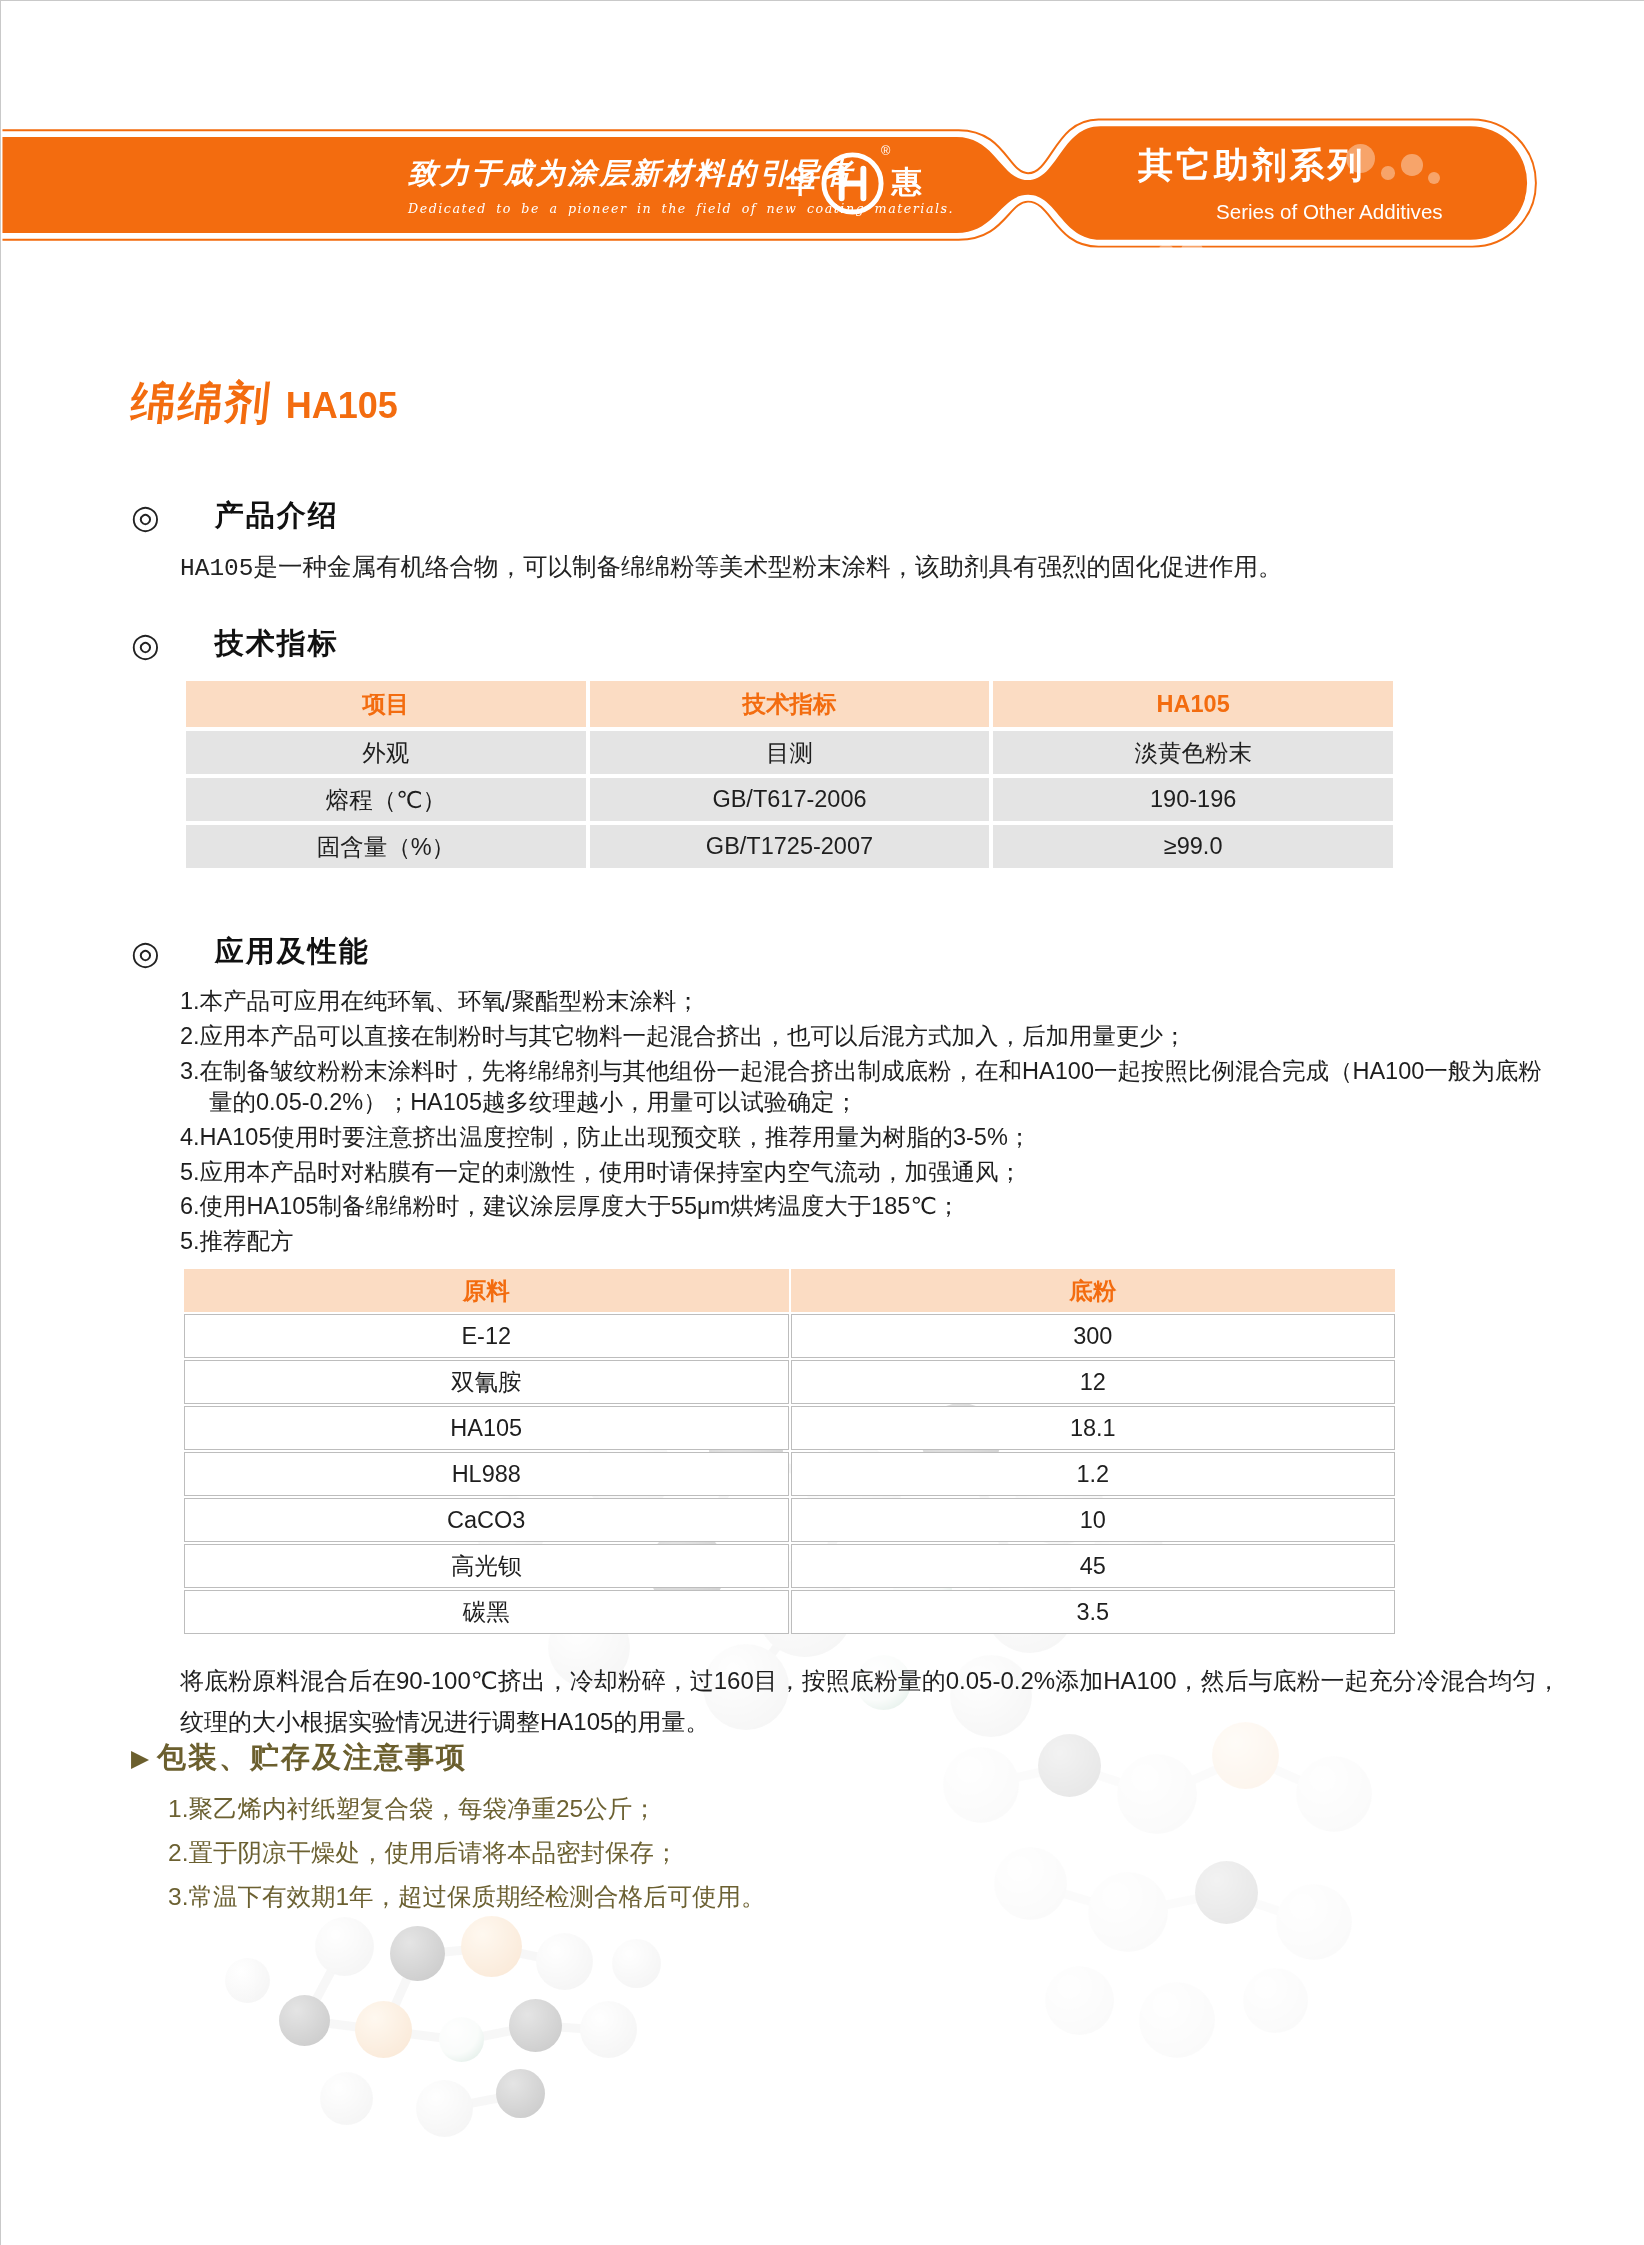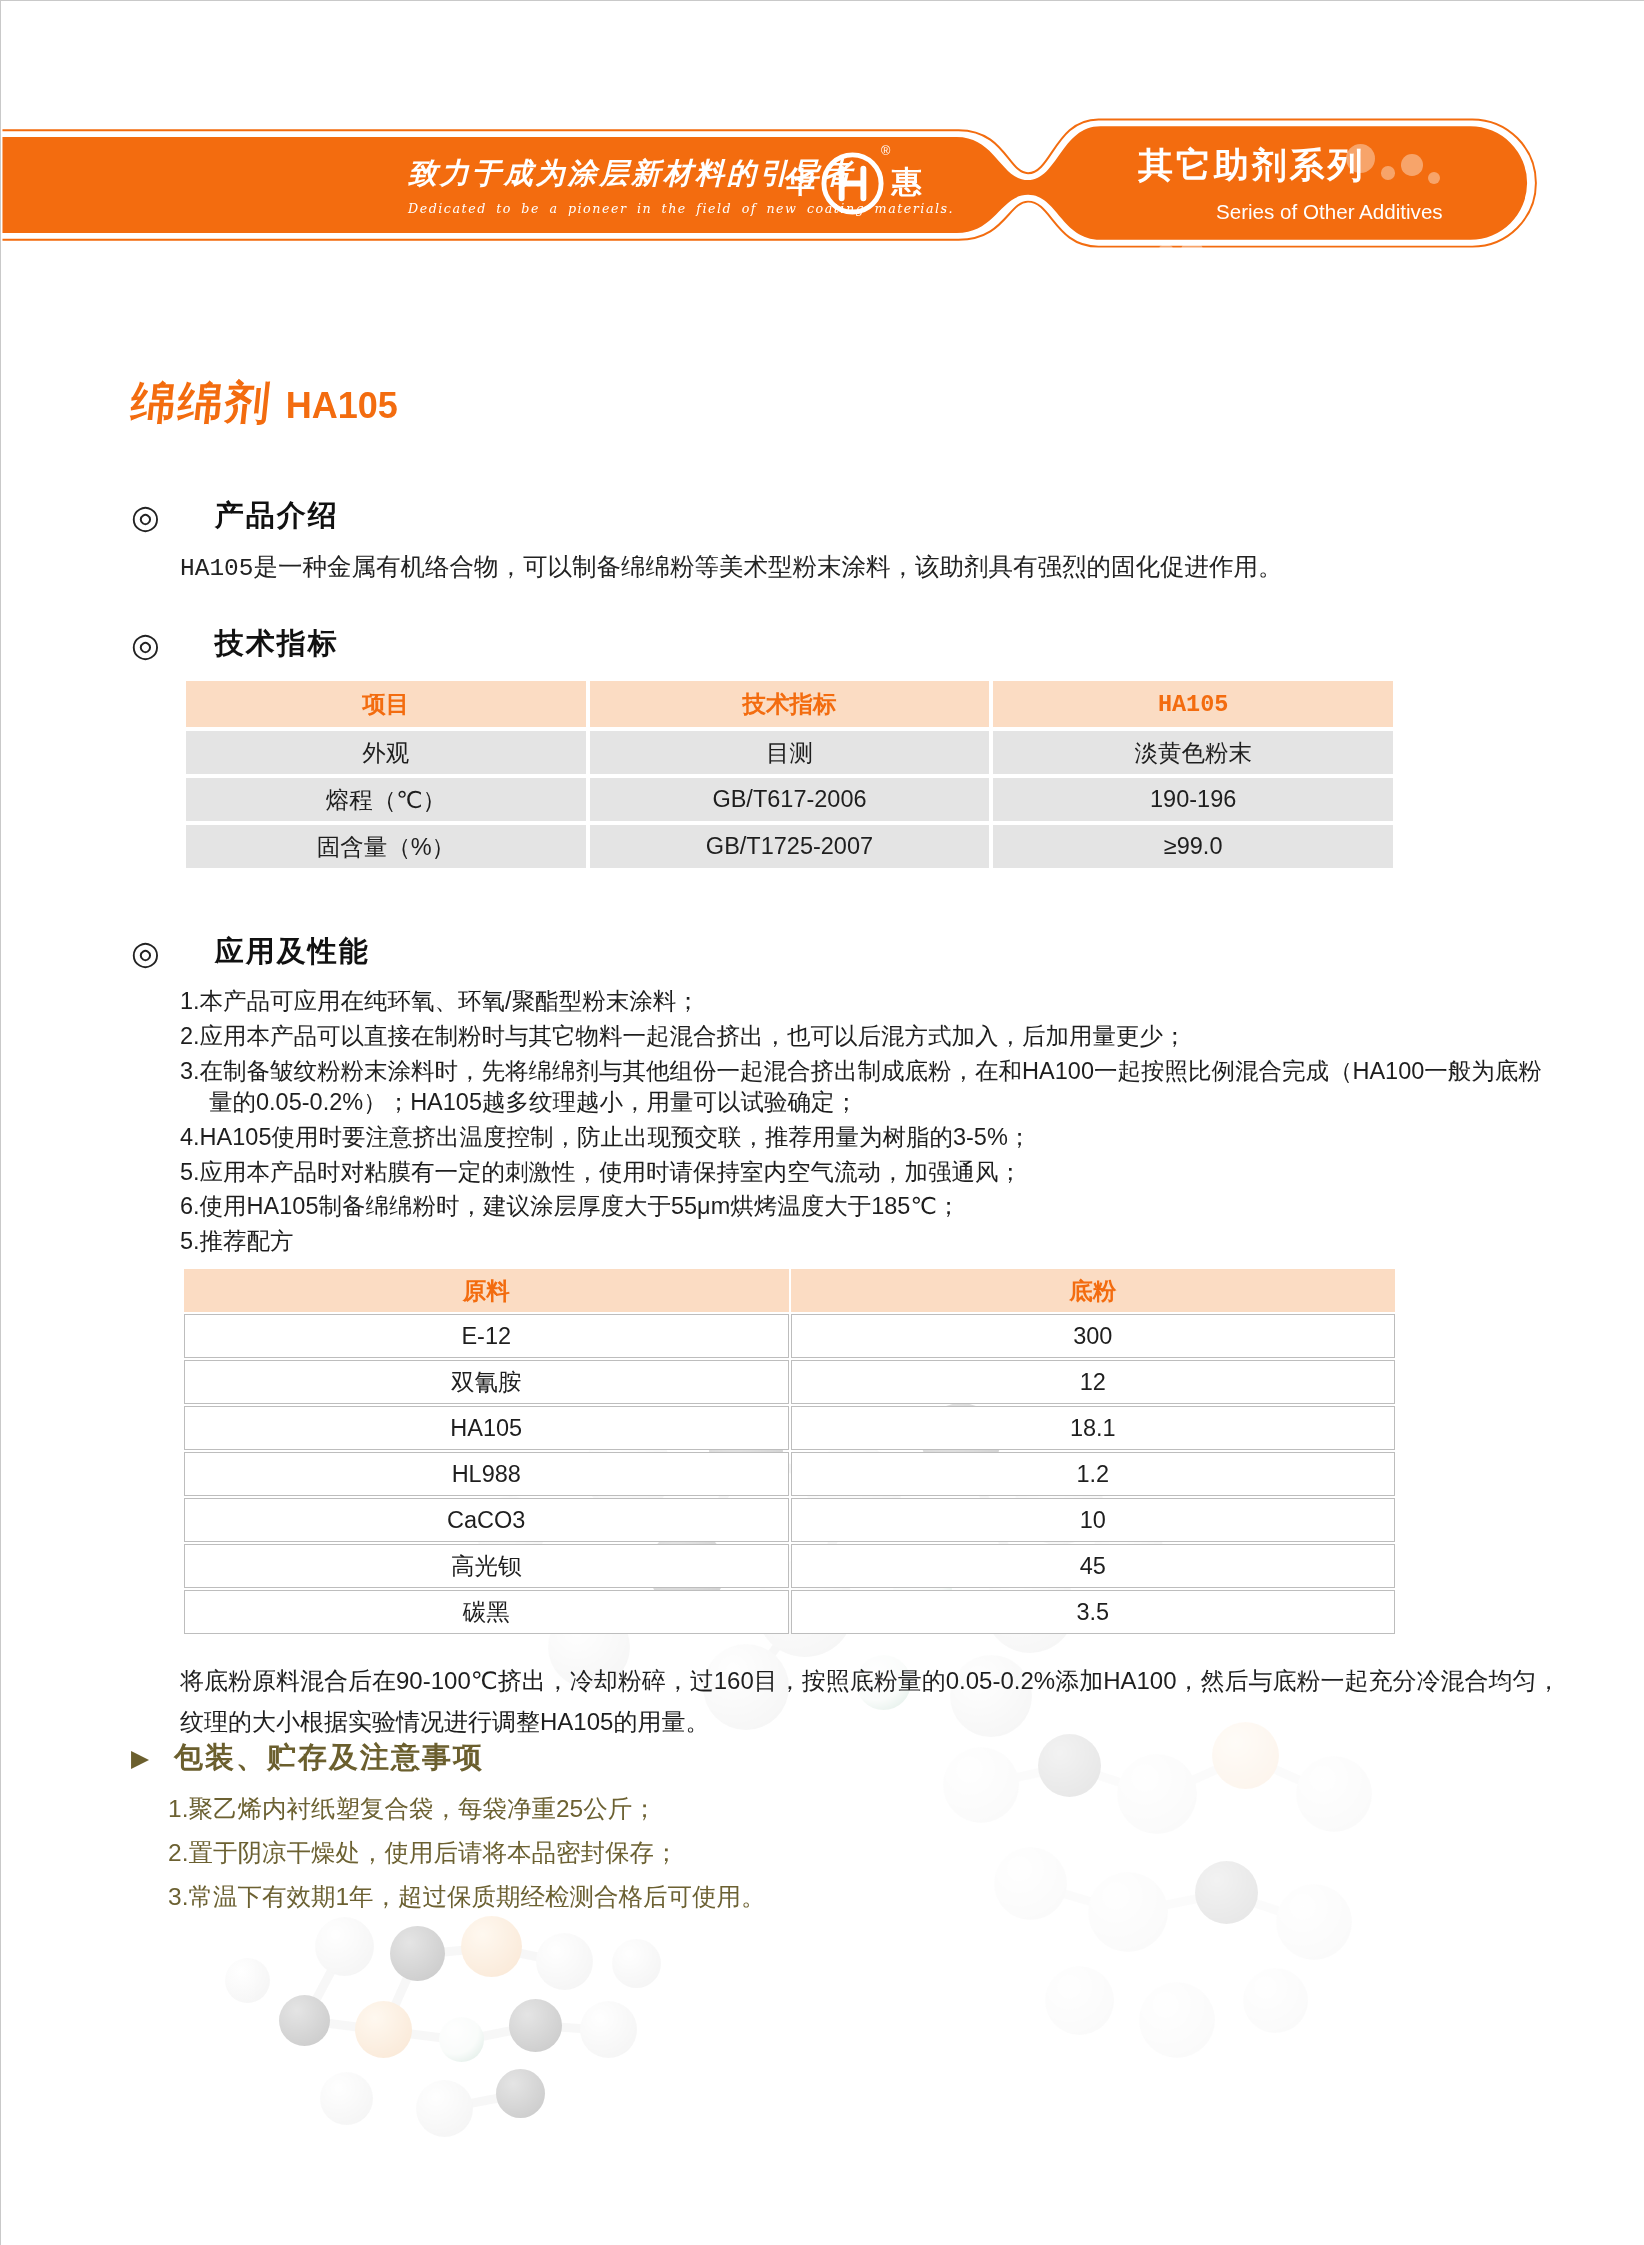--- a/index.html
+++ b/index.html
@@ -29,35 +29,35 @@
   .title-code{display:inline-block;font-size:36px;font-weight:bold;margin-left:13.7px;}
 
   
   .sec-head{position:absolute;left:130px;z-index:4;display:flex;align-items:center;}
   .bullseye{font-size:33px;color:#222;line-height:33px;}
   .sec-title{font-size:29px;font-weight:bold;color:#111;margin-left:55px;letter-spacing:2px;}
   .body-text{position:absolute;left:179px;z-index:4;font-size:24.5px;line-height:37px;color:#222;}
 
   table{z-index:4;position:absolute;left:181px;table-layout:fixed;}
   .spec-table{width:1215px;border-collapse:separate;border-spacing:4.9px;}
-  .spec-table th{background:#FBDCC3;color:#F36C0F;font-size:23.5px;font-weight:bold;height:44px;text-align:center;font-family:Liberation Mono, monospace;}
+  .spec-table th{background:#FBDCC3;color:#F36C0F;font-size:23.5px;font-weight:bold;height:44px;text-align:center;}
   .spec-table td{background:#E4E4E4;color:#1e1e1e;font-size:23.5px;height:41px;text-align:center;}
   .formula-table{width:1215px;border-collapse:separate;border-spacing:2px;}
   .formula-table th{background:#FBDCC3;color:#F36C0F;font-size:23.5px;font-weight:bold;height:41px;text-align:center;}
   .formula-table td{background:#fff;border:1px solid #BDBDBD;font-size:23.5px;height:40px;text-align:center;}
 
   .app-list{position:absolute;left:179px;top:985px;width:1372px;z-index:4;}
   .app-item{margin:0 0 3.9px 0;font-size:23.5px;line-height:31px;padding-left:29px;text-indent:-29px;color:#1e1e1e;}
 
   .formula-note{position:absolute;left:179px;top:1635px;width:1402px;z-index:4;
                 font-size:24px;line-height:41px;color:#1e1e1e;}
 
   .pack-head{position:absolute;left:130px;top:1737px;z-index:4;display:flex;align-items:center;color:#6B5F2E;}
   .pack-arrow{font-size:23.5px;line-height:29px;color:#6B5F2E;}
-  .pack-title{font-size:29px;font-weight:bold;margin-left:25px;letter-spacing:2px;color:#6B5F2E;}
+  .pack-title{font-size:29px;font-weight:bold;margin-left:8px;letter-spacing:2px;color:#6B5F2E;}
   .pack-list{position:absolute;left:167px;top:1792px;z-index:4;}
   .pack-item{margin:0 0 11.8px 0;font-size:24.5px;line-height:32px;color:#6C6132;}
 
   
   .mol{position:absolute;left:0;top:0;width:100%;height:100%;z-index:1;pointer-events:none;}
   .atom{position:absolute;border-radius:50%;}
   .atom-h{background:radial-gradient(circle at 35% 30%, #ffffff, #d7d7d7 75%, #c3c3c3);}
   .atom-c{background:radial-gradient(circle at 35% 30%, #8a8a8a, #222 80%);}
   .atom-o{background:radial-gradient(circle at 35% 30%, #ffe3bd, #eb9f52 85%);}
   .atom-n{background:radial-gradient(circle at 35% 30%, #ffffff, #e8f2ec 55%, #4e9a77);}

